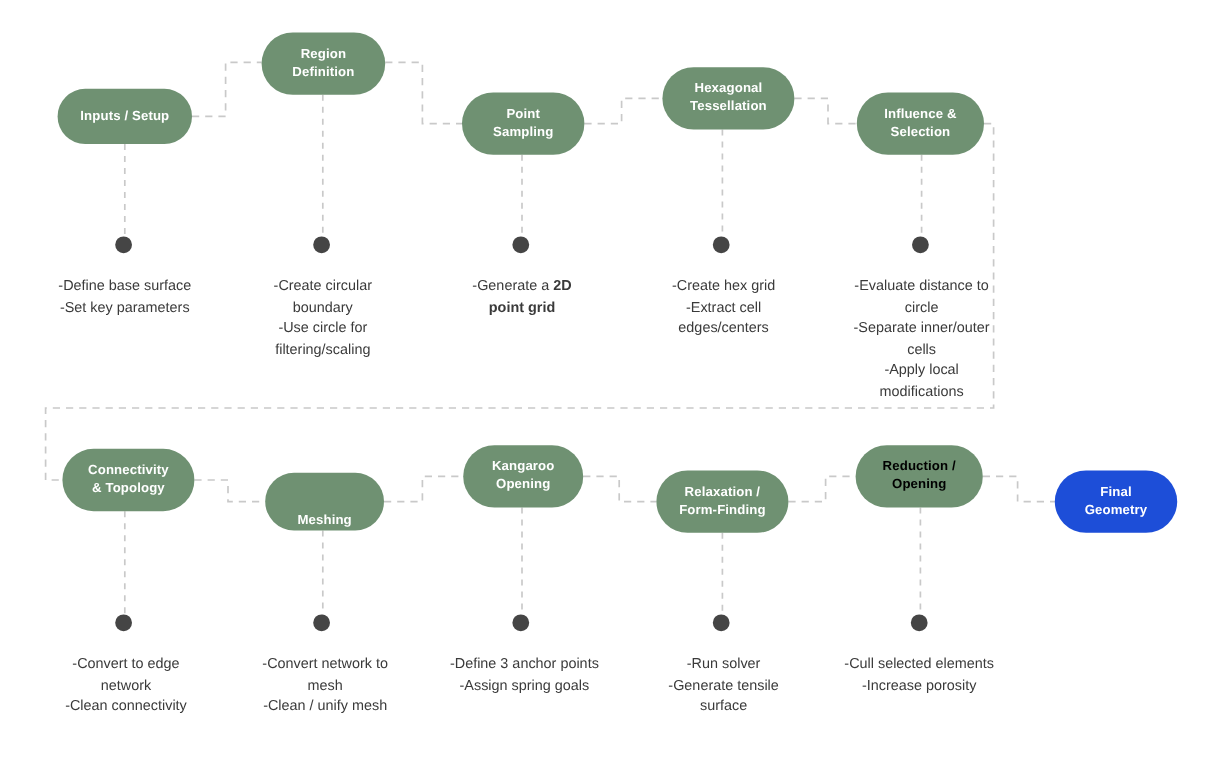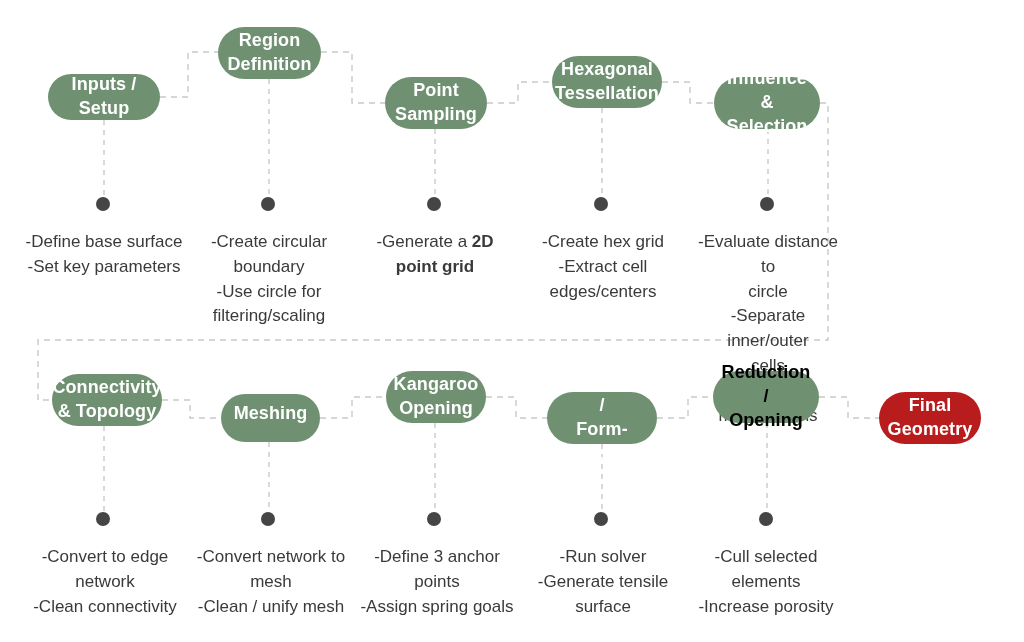--- a/index.html
+++ b/index.html
@@ -30,36 +30,36 @@
     width: 1024px;
     height: 642px;
     pointer-events: none;
   }
   .node {
     position: absolute;
     box-sizing: border-box;
     background: #6f9172;
     border-radius: 999px;
     color: #ffffff;
-    font-size: 18px;
+    font-size: 11px;
     font-weight: bold;
     line-height: 1.32;
     text-align: center;
     display: flex;
     align-items: center;
     justify-content: center;
-    padding: 16px 10px;
+    padding: 0 10px;
     letter-spacing: 0.1px;
   }
   .node span { display: block; }
   .anno {
     position: absolute;
     box-sizing: border-box;
     color: #3a3a3a;
-    font-size: 17px;
+    font-size: 12px;
     line-height: 1.46;
     text-align: center;
   }
   .anno b { font-weight: bold; }
   .dot {
     position: absolute;
     width: 14px;
     height: 14px;
     border-radius: 50%;
     background: #454545;
@@ -163,20 +163,20 @@
       <div class="dot" style="left: 594px; top: 512px; background: rgb(69, 69, 69);"></div>
       <div class="anno" style="left: 532px; top: 545px; width: 142px; color: rgb(58, 58, 58);">-Run solver<br>-Generate tensile<br>surface</div>
       <div class="node" style="left: 713px; top: 371px; width: 106px; height: 52px; background: rgb(111, 145, 114); color: #000000;">
         <div>
           <span>Reduction /</span>
           <span>Opening</span>
         </div>
       </div>
       <div class="dot" style="left: 759px; top: 512px; background: rgb(69, 69, 69);"></div>
       <div class="anno" style="left: 690px; top: 545px; width: 152px; color: rgb(58, 58, 58);">-Cull selected elements<br>-Increase porosity</div>
-      <div class="node" style="left: 879px; top: 392px; width: 102px; height: 52px; background: #b91c1c; color: rgb(255, 255, 255);">
+      <div class="node" style="left: 879px; top: 392px; width: 102px; height: 52px; background: #1d4ed8; color: rgb(255, 255, 255);">
         <div>
           <span>Final</span>
           <span>Geometry</span>
         </div>
       </div>
     </div>
 </div>
 
 </body></html>

